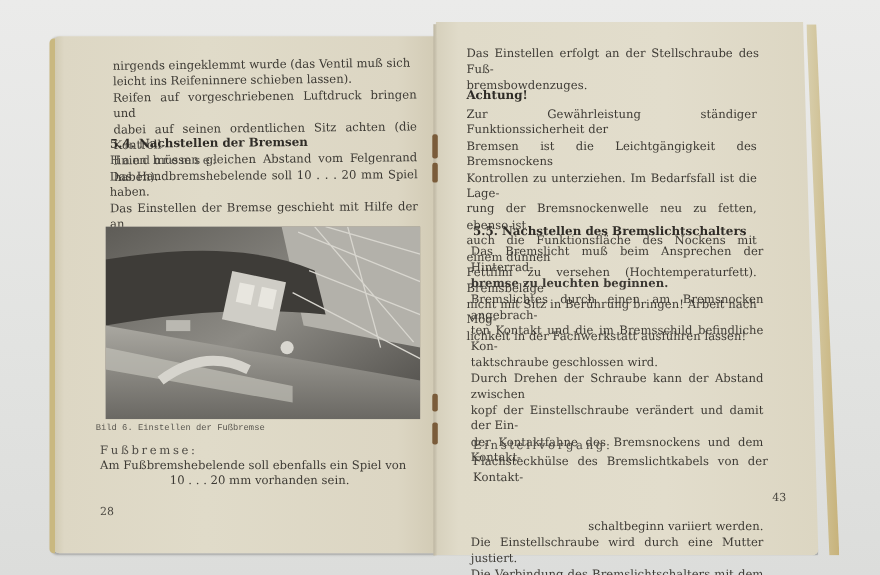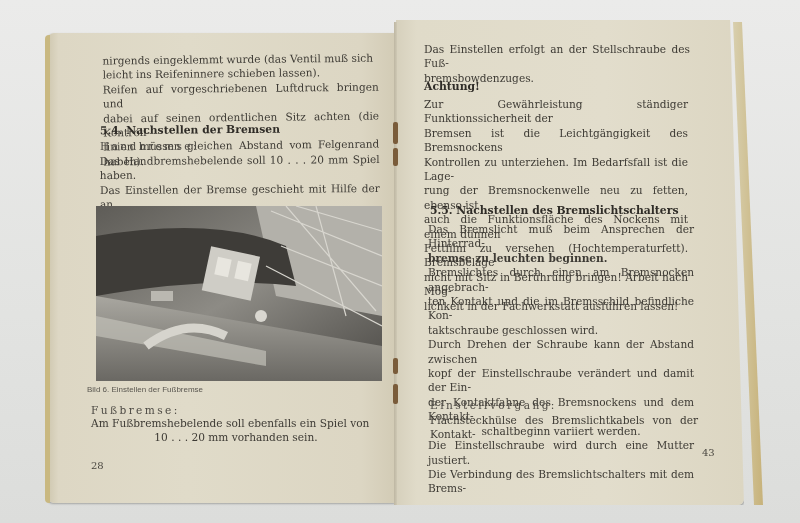--- a/index.html
+++ b/index.html
@@ -9,21 +9,21 @@
   .page-left{position:absolute;left:48px;top:33px;width:348px;height:470px;background:linear-gradient(90deg,#cfc8b0 0%,#ddd7c4 3%,#e0dbc9 40%,#dcd6c3 90%,#d2cbb5 100%);border-radius:6px 0 0 6px;box-shadow:-1px 1px 2px rgba(0,0,0,0.25);}
   .page-left:before{content:"";position:absolute;left:-3px;top:2px;bottom:0;width:5px;background:#c9b880;border-radius:4px 0 0 4px;}
   .page-right{position:absolute;left:396px;top:20px;width:348px;height:485px;background:linear-gradient(90deg,#d6d0bc 0%,#e0dbc9 6%,#e2ddcc 60%,#dcd6c2 100%);border-radius:0 6px 6px 0;clip-path:polygon(0 0,96% 0,100% 100%,0 100%);box-shadow:1px 1px 2px rgba(0,0,0,0.25);}
   .right-edge{position:absolute;left:733px;top:22px;width:30px;height:483px;background:linear-gradient(90deg,#d8cfae,#c7b27a);clip-path:polygon(0 0,30% 0,100% 100%,70% 100%);}
   .spine{position:absolute;left:394px;top:22px;width:3px;height:483px;background:linear-gradient(90deg,#bdb6a2,#cfc9b5);}
   .staple{position:absolute;left:393px;width:5px;background:#7a5c3a;border-radius:2px;}
   .text{position:absolute;font-size:10.6px;line-height:14.4px;color:#3d3a34;text-align:justify;}
   .text p{margin:0;}
   .heading{font-weight:bold;color:#2f2c27;font-size:10.8px;}
   .spaced{letter-spacing:2.4px;color:#4d4a44;}
-  .caption{font-family:Liberation Sans, sans-serif;font-size:8px;color:#5a5750;}
+  .caption{font-family:Liberation Mono, monospace;font-size:8px;color:#5a5750;}
   .pnum{position:absolute;font-size:10px;color:#4a4740;}
   .photo{position:absolute;left:96px;top:206px;width:286px;height:175px;overflow:hidden;background:#8a8882;}
   .photo svg{width:100%;height:100%;display:block;}
 </style>
 </head>
 <body>
 
 <div class="bg-shade"></div>
 
 <div class="book">
@@ -107,21 +107,21 @@
   <div class="text heading" style="left:430px;top:204px;width:270px;">5.5.  Nachstellen des Bremslichtschalters</div>
   <div class="text" style="left:428px;top:222px;width:266px;">
     <p>Das Bremslicht muß beim Ansprechen der Hinterrad-</p>
     <p style="text-align:left;font-weight:bold;">bremse zu leuchten beginnen.</p>
     <p>Bremslichtes durch einen am Bremsnocken angebrach-</p>
     <p>ten Kontakt und die im Bremsschild befindliche Kon-</p>
     <p style="text-align:left;">taktschraube geschlossen wird.</p>
     <p>Durch Drehen der Schraube kann der Abstand zwischen</p>
     <p>kopf der Einstellschraube verändert und damit der Ein-</p>
     <p>der Kontaktfahne des Bremsnockens und dem Kontakt-</p>
-    <p style="text-align:center;">schaltbeginn variiert werden.</p>
+    <p style="text-align:right;margin-top:48px;">schaltbeginn variiert werden.</p>
     <p>Die Einstellschraube wird durch eine Mutter justiert.</p>
     <p>Die Verbindung des Bremslichtschalters mit dem Brems-</p>
 
   </div>
   <div class="text spaced" style="left:430px;top:398px;width:200px;">Einstellvorgang:</div>
   <div class="text" style="left:430px;top:413px;width:268px;">
     <p>Flachsteckhülse des Bremslichtkabels von der Kontakt-</p>
   </div>
   <div class="pnum" style="left:702px;top:447px;">43</div>
 </div>

